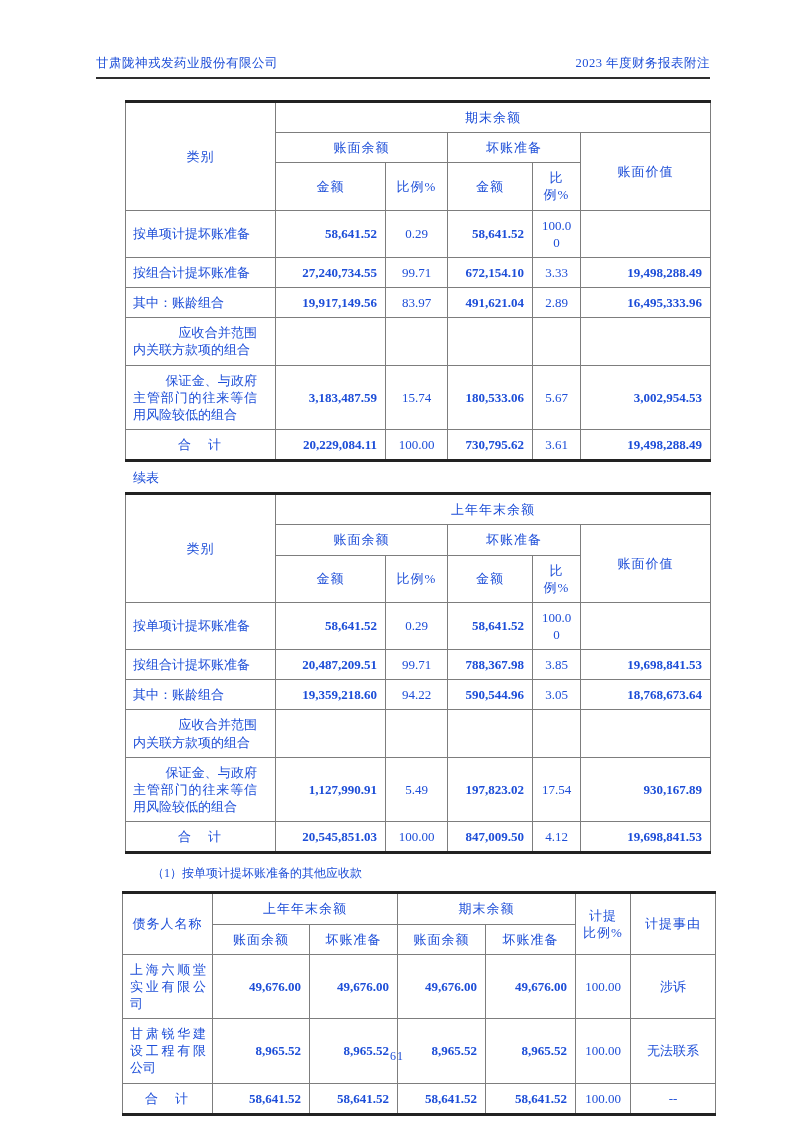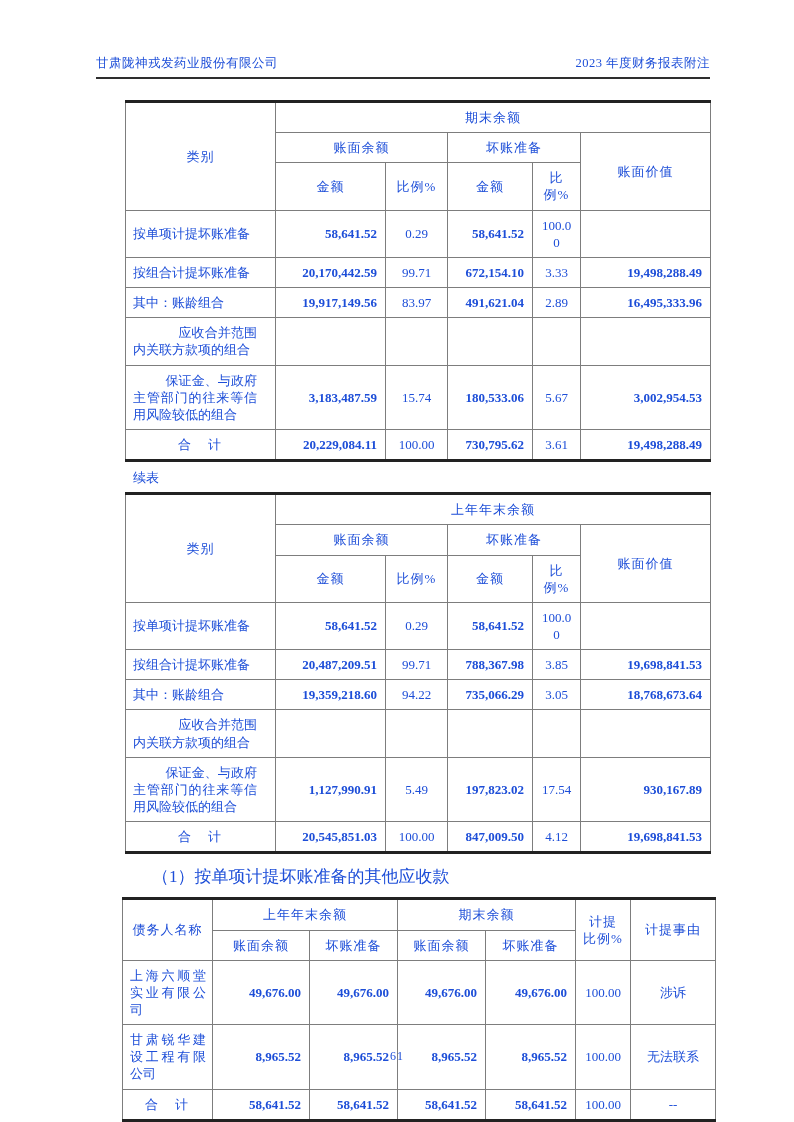--- a/index.html
+++ b/index.html
@@ -29,21 +29,21 @@
   .hdr { text-align:center; letter-spacing:1px; }
   .hrow { height:30px; }
   .num { text-align:right; padding-right:8px !important;font-weight:bold; }
   .pct { text-align:center; }
   .lbl { text-align:justify; text-justify:inter-character; padding-left:7px !important; }
   .lbl-pad { padding-right:18px !important; }
   .ind3 { text-indent:2.5em; }
   .ind4 { text-indent:3.5em; }
   .ctr { text-align:center; letter-spacing:2px; }
   .cont-label { font-size:13px; margin:7px 0 5px 37px; }
-  .note { font-size:17px; margin:11px 0 9px 56px; }
+  .note { font-size:12px; margin:11px 0 9px 56px; }
   .t3 { width:593px; margin-left:26px; }
   .t3 td { word-break:break-all; }
   .prewrap { white-space:pre-line; text-align:center; line-height:1.35; }
   .name-cell { text-align:justify; text-justify:inter-character; padding-left:7px !important; }
   .page-num {
     position:absolute; bottom:58px; left:0; width:794px;
     text-align:center; font-size:12px; letter-spacing:1px;
   }
 </style>
 </head>
@@ -84,21 +84,21 @@
     <tr>
       <td class="lbl">按单项计提坏账准备</td>
       <td class="num">58,641.52</td>
       <td class="pct">0.29</td>
       <td class="num">58,641.52</td>
       <td class="pct">100.00</td>
       <td class="num"></td>
     </tr>
     <tr>
       <td class="lbl">按组合计提坏账准备</td>
-      <td class="num">20,170,442.59</td>
+      <td class="num">27,240,734.55</td>
       <td class="pct">99.71</td>
       <td class="num">672,154.10</td>
       <td class="pct">3.33</td>
       <td class="num">19,498,288.49</td>
     </tr>
     <tr>
       <td class="lbl">其中：账龄组合</td>
       <td class="num">19,917,149.56</td>
       <td class="pct">83.97</td>
       <td class="num">491,621.04</td>
@@ -172,21 +172,21 @@
       <td class="num">20,487,209.51</td>
       <td class="pct">99.71</td>
       <td class="num">788,367.98</td>
       <td class="pct">3.85</td>
       <td class="num">19,698,841.53</td>
     </tr>
     <tr>
       <td class="lbl">其中：账龄组合</td>
       <td class="num">19,359,218.60</td>
       <td class="pct">94.22</td>
-      <td class="num">735,066.29</td>
+      <td class="num">590,544.96</td>
       <td class="pct">3.05</td>
       <td class="num">18,768,673.64</td>
     </tr>
     <tr>
       <td class="lbl lbl-pad ind4">应收合并范围内关联方款项的组合</td>
       <td class="num"></td>
       <td class="pct"></td>
       <td class="num"></td>
       <td class="pct"></td>
       <td class="num"></td>

